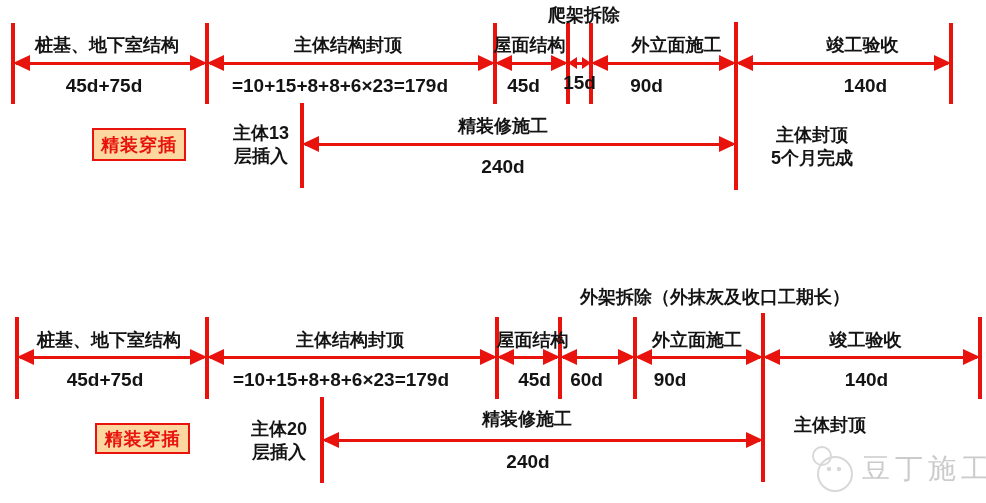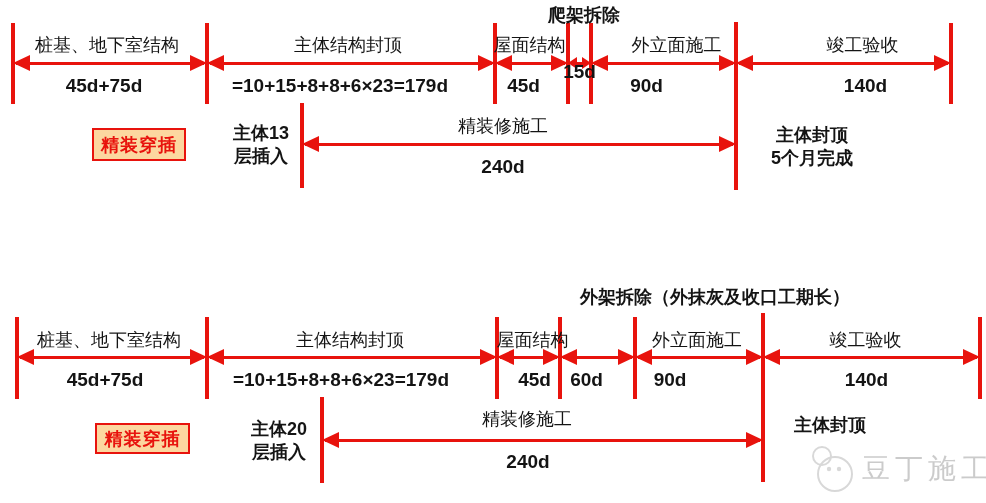--- a/index.html
+++ b/index.html
@@ -5,21 +5,21 @@
   html,body{margin:0;padding:0;background:#ffffff;}
   .canvas{
     position:relative;width:986px;height:503px;background:#ffffff;overflow:hidden;
     font-family:"Liberation Sans","DejaVu Sans",sans-serif;color:#141414;
   }
   .tick{position:absolute;width:4px;background:var(--red);}
   .aline{position:absolute;height:3px;background:var(--red);}
   .ahead{position:absolute;width:0;height:0;}
   .lbl{
     position:absolute;transform:translate(-50%,-50%);white-space:nowrap;
-    font-size:18px;font-weight:400;line-height:22px;color:#141414;text-align:center;
+    font-size:18px;font-weight:700;line-height:22px;color:#141414;text-align:center;
   }
   .dur{font-size:19px;font-weight:700;}
   .note{font-size:18px;font-weight:600;}
   .mlines{
     position:absolute;transform:translateX(-50%);text-align:center;white-space:nowrap;
     font-size:18px;font-weight:600;line-height:23px;color:#141414;
   }
   .highlight{
     position:absolute;display:flex;align-items:center;justify-content:center;
     background:var(--hl-bg);border:2px solid var(--red);color:var(--red);
@@ -66,21 +66,21 @@
     <div class="lbl" style="left: 348px; top: 45px;">主体结构封顶</div>
     <div class="lbl dur" style="left: 340px; top: 86px;">=10+15+8+8+6×23=179d</div>
     <div class="aline" style="left: 498px; top: 62px; width: 67px;"></div>
     <div class="ahead" style="left: 495px; top: 55px; border-top: 8px solid transparent; border-bottom: 8px solid transparent; border-right: 17px solid rgb(232, 19, 13);"></div>
     <div class="ahead" style="left: 551px; top: 55px; border-top: 8px solid transparent; border-bottom: 8px solid transparent; border-left: 17px solid rgb(232, 19, 13);"></div>
     <div class="lbl" style="left: 529.5px; top: 45px;">屋面结构</div>
     <div class="lbl dur" style="left: 523.5px; top: 86px;">45d</div>
     <div class="aline" style="left: 571px; top: 62px; width: 17px;"></div>
     <div class="ahead" style="left: 568px; top: 57px; border-top: 6px solid transparent; border-bottom: 6px solid transparent; border-right: 9px solid rgb(232, 19, 13);"></div>
     <div class="ahead" style="left: 582px; top: 57px; border-top: 6px solid transparent; border-bottom: 6px solid transparent; border-left: 9px solid rgb(232, 19, 13);"></div>
-    <div class="lbl dur" style="left: 579.5px; top: 72px;">15d</div>
+    <div class="lbl dur" style="left: 579.5px; top: 83px;">15d</div>
     <div class="aline" style="left: 594px; top: 62px; width: 139px;"></div>
     <div class="ahead" style="left: 591px; top: 55px; border-top: 8px solid transparent; border-bottom: 8px solid transparent; border-right: 17px solid rgb(232, 19, 13);"></div>
     <div class="ahead" style="left: 719px; top: 55px; border-top: 8px solid transparent; border-bottom: 8px solid transparent; border-left: 17px solid rgb(232, 19, 13);"></div>
     <div class="lbl" style="left: 676.5px; top: 45px;">外立面施工</div>
     <div class="lbl dur" style="left: 646.5px; top: 86px;">90d</div>
     <div class="aline" style="left: 739px; top: 62px; width: 209px;"></div>
     <div class="ahead" style="left: 736px; top: 55px; border-top: 8px solid transparent; border-bottom: 8px solid transparent; border-right: 17px solid rgb(232, 19, 13);"></div>
     <div class="ahead" style="left: 934px; top: 55px; border-top: 8px solid transparent; border-bottom: 8px solid transparent; border-left: 17px solid rgb(232, 19, 13);"></div>
     <div class="lbl" style="left: 862.5px; top: 45px;">竣工验收</div>
     <div class="lbl dur" style="left: 865.5px; top: 86px;">140d</div>

